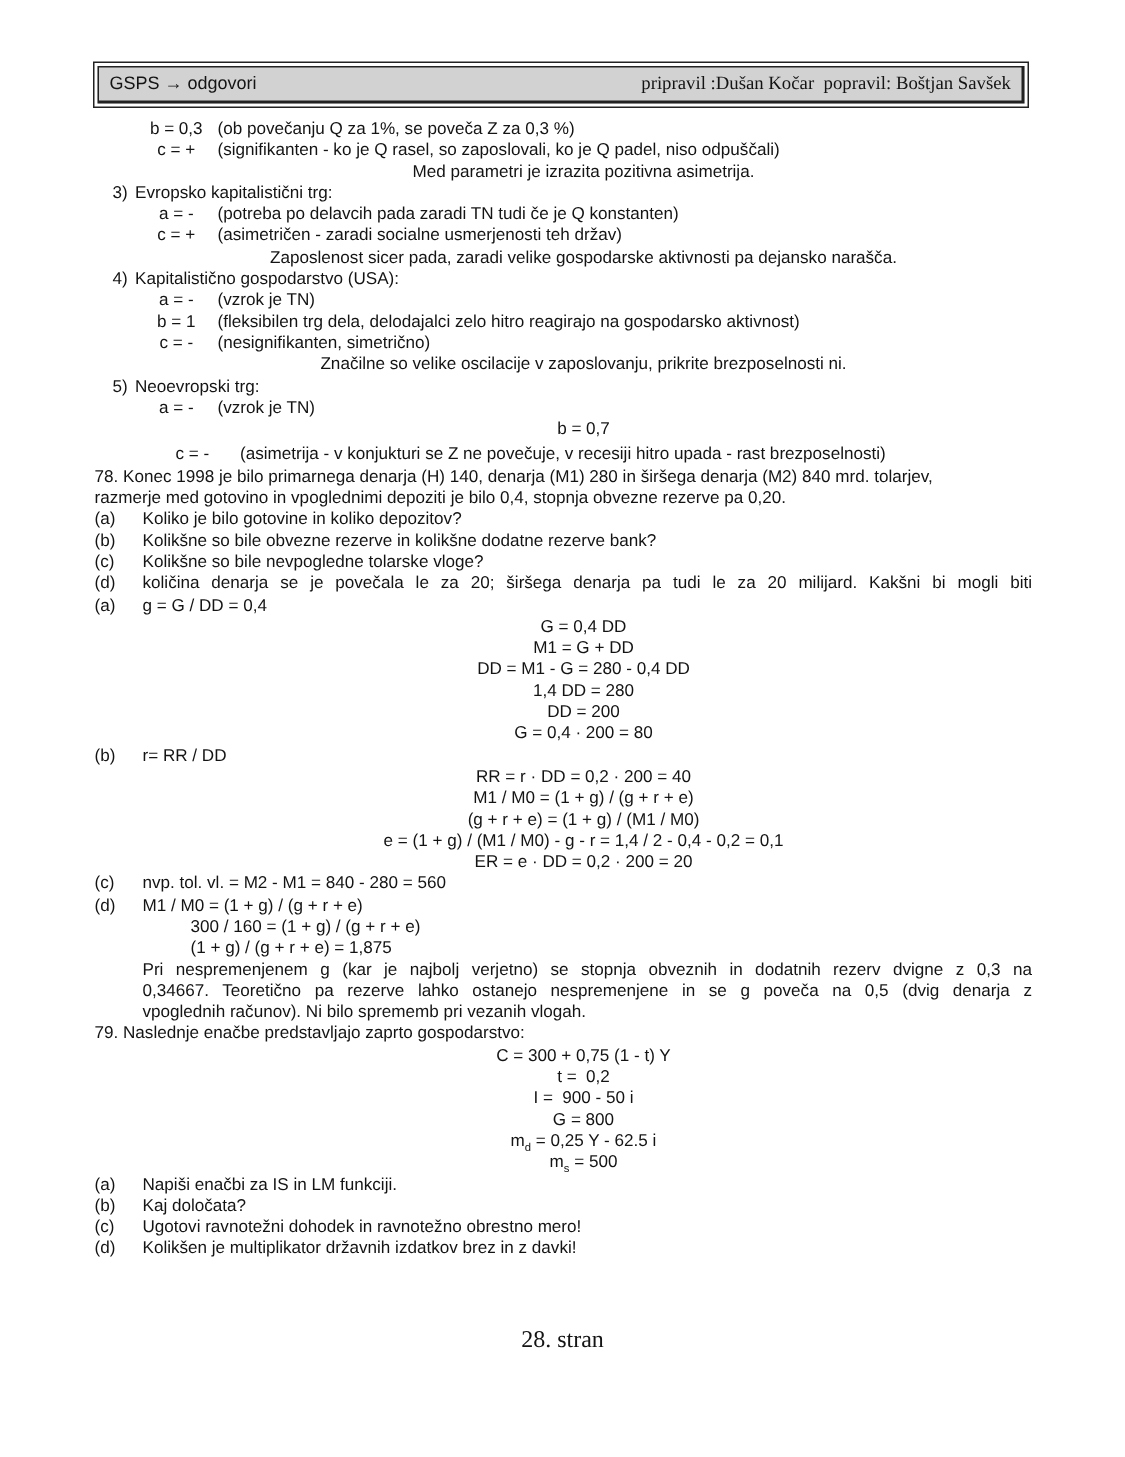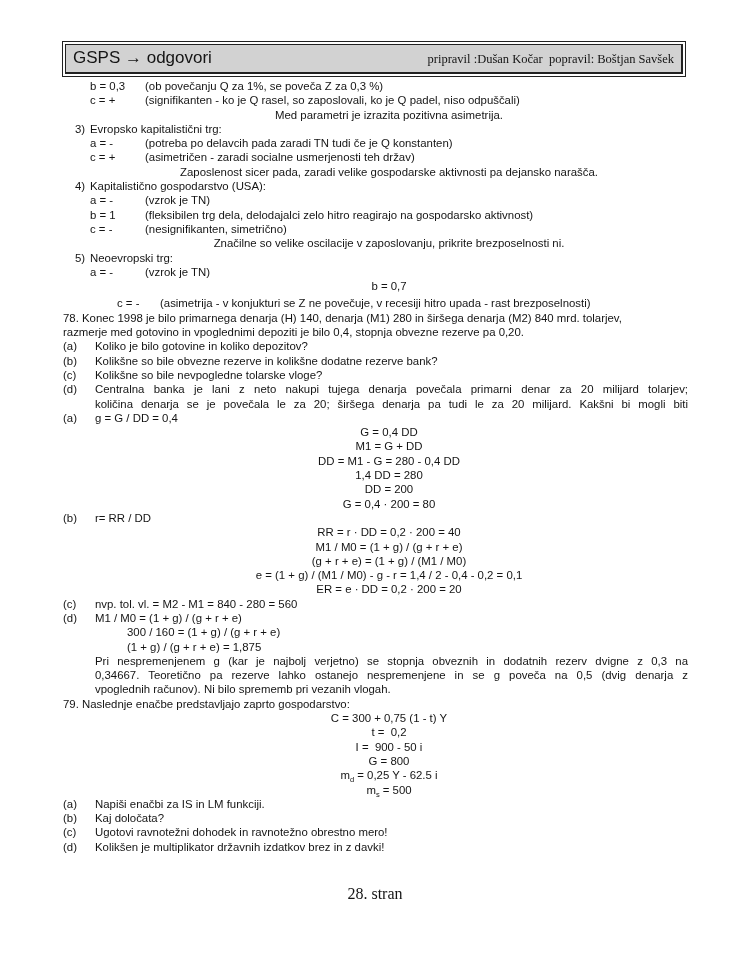--- a/index.html
+++ b/index.html
@@ -14,41 +14,41 @@
   
   .hdr-outer {
     position:absolute; left:62px; top:41px; width:624px;
     border:1px solid #222; padding:2px; background:#ffffff;
   }
   .hdr-inner {
     border:1px solid #222; border-right-width:2px; border-bottom-width:2px;
     background:#d2d2d2; padding:3px 7px 4px 7px;
     display:flex; justify-content:space-between; align-items:baseline;
   }
-  .hdr-left  { font-size:17px; white-space:pre; }
+  .hdr-left  { font-size:12px; white-space:pre; }
   .hdr-right { font-family:"Liberation Serif", serif; font-size:12.5px; white-space:pre; }
 
   
   .doc {
     position:absolute; left:63px; top:79px; width:625px;
     line-height:14.3px;
   }
   .ln { min-height:14.3px; }
   .txt { white-space:pre-wrap; }
   .lbl { white-space:pre; }
 
   .sub  { padding-left:27px;text-align:center; }
   .deep { padding-left:64px; }
   .para { padding-left:0; }
 
   .num { display:flex; }
   .num > .lbl { margin-left:12px; width:15px; flex:none; }
 
   .eq { padding-left:27px; display:flex; }
-  .eq > .lbl { width:55px; flex:none; }
+  .eq > .lbl { width:55px; flex:none;text-align:center; }
   .eq > .cmt { flex:1; }
 
   .eq5 { padding-left:54px; display:flex; }
   .eq5 > .lbl { width:43px; flex:none; }
   .eq5 > .cmt { flex:1; }
 
   .letter { display:flex; }
   .letter > .lbl { width:32px; flex:none; }
   .letter > .body { flex:1; min-width:0; }
   .letter > .txt { flex:1; }
@@ -144,21 +144,20 @@
         <span class="lbl">(b)</span>
         <span class="txt">Kolikšne so bile obvezne rezerve in kolikšne dodatne rezerve bank?</span>
       </div>
       <div class="ln letter">
         <span class="lbl">(c)</span>
         <span class="txt">Kolikšne so bile nevpogledne tolarske vloge?</span>
       </div>
       <div class="ln letter plines">
         <span class="lbl">(d)</span>
         <div class="body">
-          <div class="pl jl">Centralna banka je lani z neto nakupi tujega denarja povečala primarni denar za 20 milijard tolarjev;</div>
           <div class="pl jl">količina denarja se je povečala le za 20; širšega denarja pa tudi le za 20 milijard. Kakšni bi mogli biti</div>
         </div>
       </div>
       <div class="ln letter">
         <span class="lbl">(a)</span>
         <span class="txt">g = G / DD = 0,4</span>
       </div>
       <div class="ln sub"><span class="txt">G = 0,4 DD</span></div>
       <div class="ln sub"><span class="txt">M1 = G + DD</span></div>
       <div class="ln sub"><span class="txt">DD = M1 - G = 280 - 0,4 DD</span></div>

